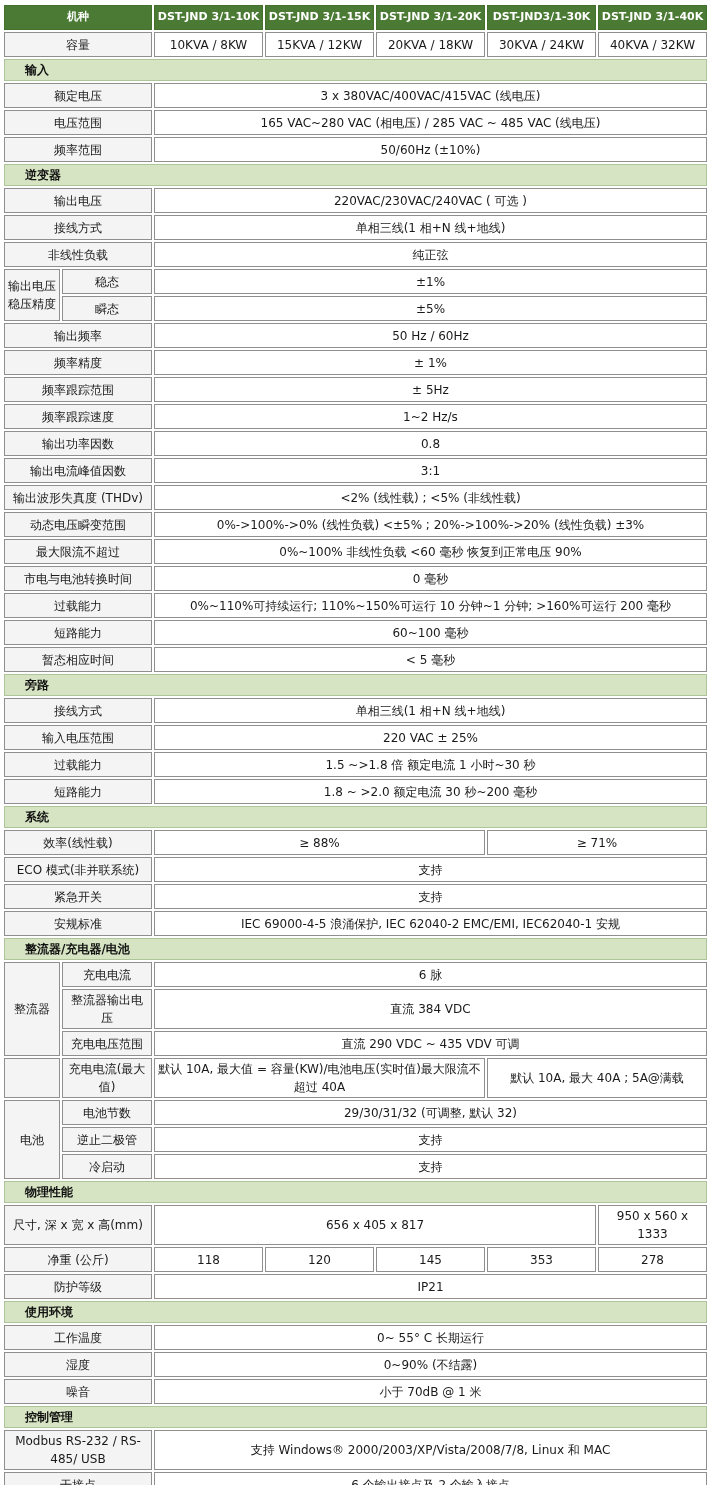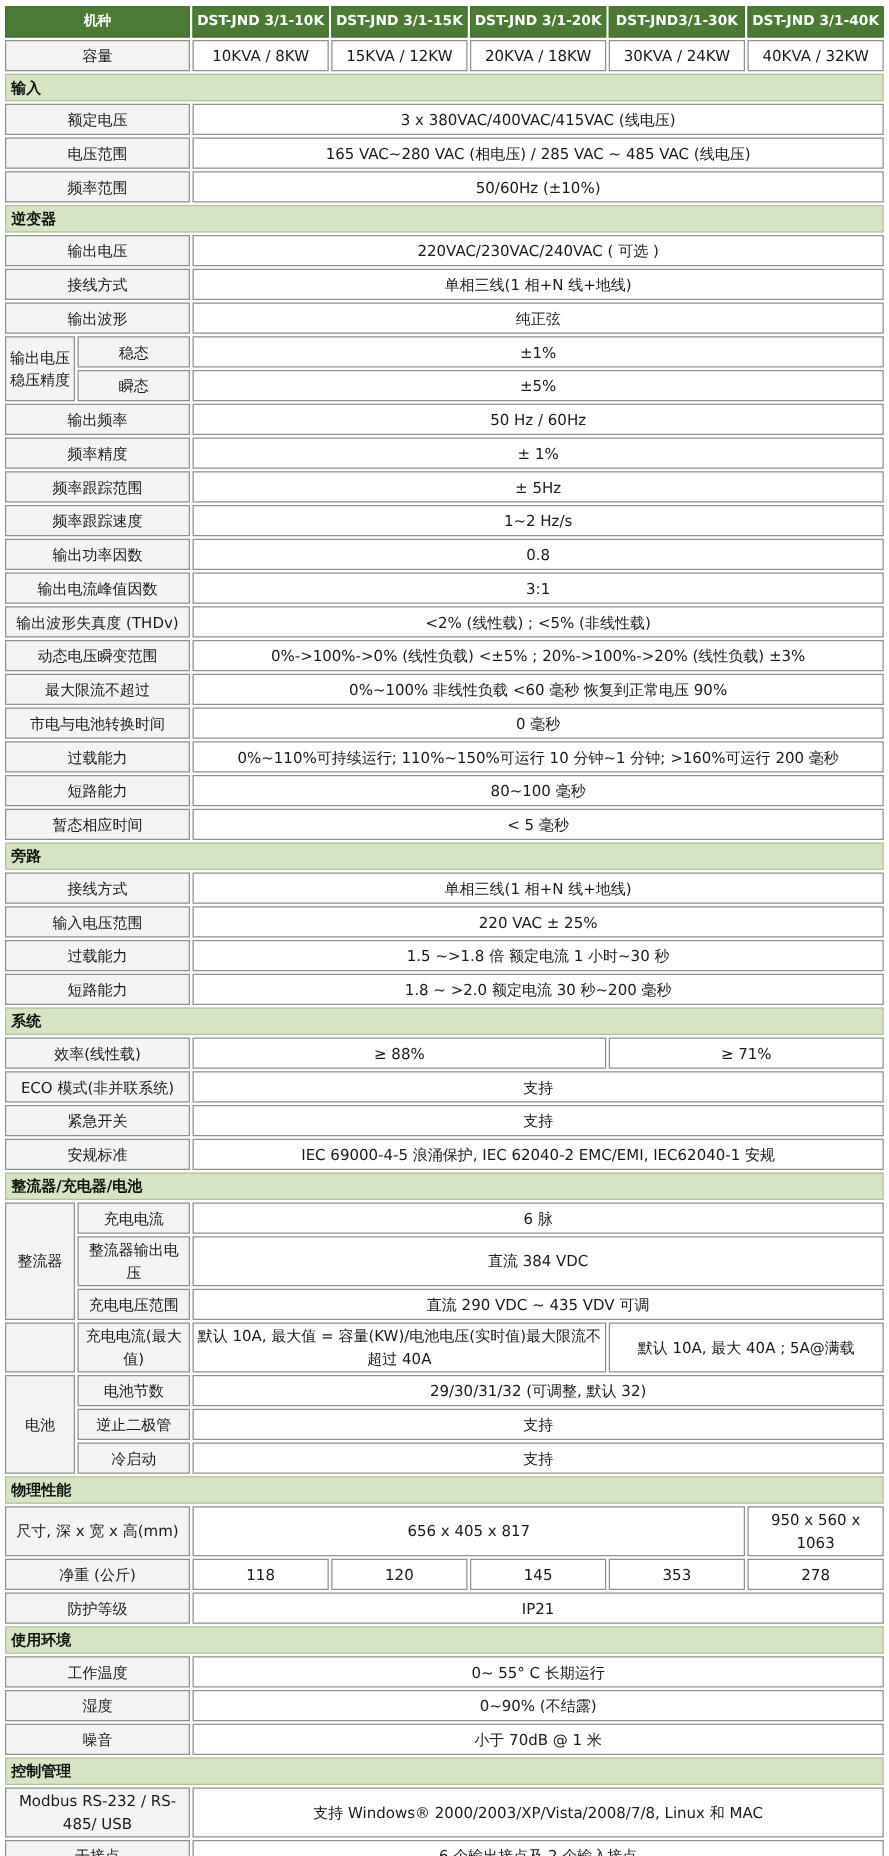--- a/index.html
+++ b/index.html
@@ -10,21 +10,21 @@
   col.c0 { width:56px; }
   col.c1 { width:90px; }
   col.cm { width:109px; }
   td { border:1px solid #8f8f8f; box-sizing:border-box; font-size:12px; line-height:1.5;
        color:#1a1a1a; text-align:center; vertical-align:middle; height:25px; padding:1px 3px;
        overflow:hidden; }
   td.th { background:#4a7a33; border-color:#44702e; color:#ffffff; font-weight:bold;
           font-size:11px; white-space:nowrap; padding:1px 0; }
   td.label, td.group { background:#f4f4f4; }
   td.section { background:#d6e4c3; border:1px solid #aec59a; height:18px; text-align:left;
-               font-weight:bold; color:#111111; padding-left:4px; font-size:12px; }
+               font-weight:bold; color:#111111; padding-left:20px; font-size:12px; }
 </style>
 </head>
 <body>
 
 <div class="sheet">
   <table class="spec">
     <colgroup>
       <col class="c0">
         <col class="c1">
       <col class="cm">
@@ -70,21 +70,21 @@
         </tr>
         <tr>
           <td colspan="2" class="label">输出电压</td>
           <td colspan="5" class="value">220VAC/230VAC/240VAC ( 可选 )</td>
         </tr>
         <tr>
           <td colspan="2" class="label">接线方式</td>
           <td colspan="5" class="value">单相三线(1 相+N 线+地线)</td>
         </tr>
         <tr>
-          <td colspan="2" class="label">输出波形</td>
+          <td colspan="2" class="label">非线性负载</td>
           <td colspan="5" class="value">纯正弦</td>
         </tr>
         <tr>
           <td rowspan="2" class="group">输出电压稳压精度</td>
           <td class="label">稳态</td>
           <td colspan="5" class="value">±1%</td>
         </tr>
         <tr>
           <td class="label">瞬态</td>
           <td colspan="5" class="value">±5%</td>
@@ -128,21 +128,21 @@
         <tr>
           <td colspan="2" class="label">市电与电池转换时间</td>
           <td colspan="5" class="value">0 毫秒</td>
         </tr>
         <tr>
           <td colspan="2" class="label">过载能力</td>
           <td colspan="5" class="value">0%~110%可持续运行; 110%~150%可运行 10 分钟~1 分钟; &gt;160%可运行 200 毫秒</td>
         </tr>
         <tr>
           <td colspan="2" class="label">短路能力</td>
-          <td colspan="5" class="value">80~100 毫秒</td>
+          <td colspan="5" class="value">60~100 毫秒</td>
         </tr>
         <tr>
           <td colspan="2" class="label">暂态相应时间</td>
           <td colspan="5" class="value">&lt; 5 毫秒</td>
         </tr>
         <tr>
           <td colspan="7" class="section">旁路</td>
         </tr>
         <tr>
           <td colspan="2" class="label">接线方式</td>
@@ -214,21 +214,21 @@
         <tr>
           <td class="label">冷启动</td>
           <td colspan="5" class="value">支持</td>
         </tr>
         <tr>
           <td colspan="7" class="section">物理性能</td>
         </tr>
         <tr>
           <td colspan="2" class="label">尺寸, 深 x 宽 x 高(mm)</td>
           <td colspan="4" class="value">656 x 405 x 817</td>
-          <td class="value">950 x 560 x 1063</td>
+          <td class="value">950 x 560 x 1333</td>
         </tr>
         <tr>
           <td colspan="2" class="label">净重 (公斤)</td>
           <td class="value">118</td>
           <td class="value">120</td>
           <td class="value">145</td>
           <td class="value">353</td>
           <td class="value">278</td>
         </tr>
         <tr>

